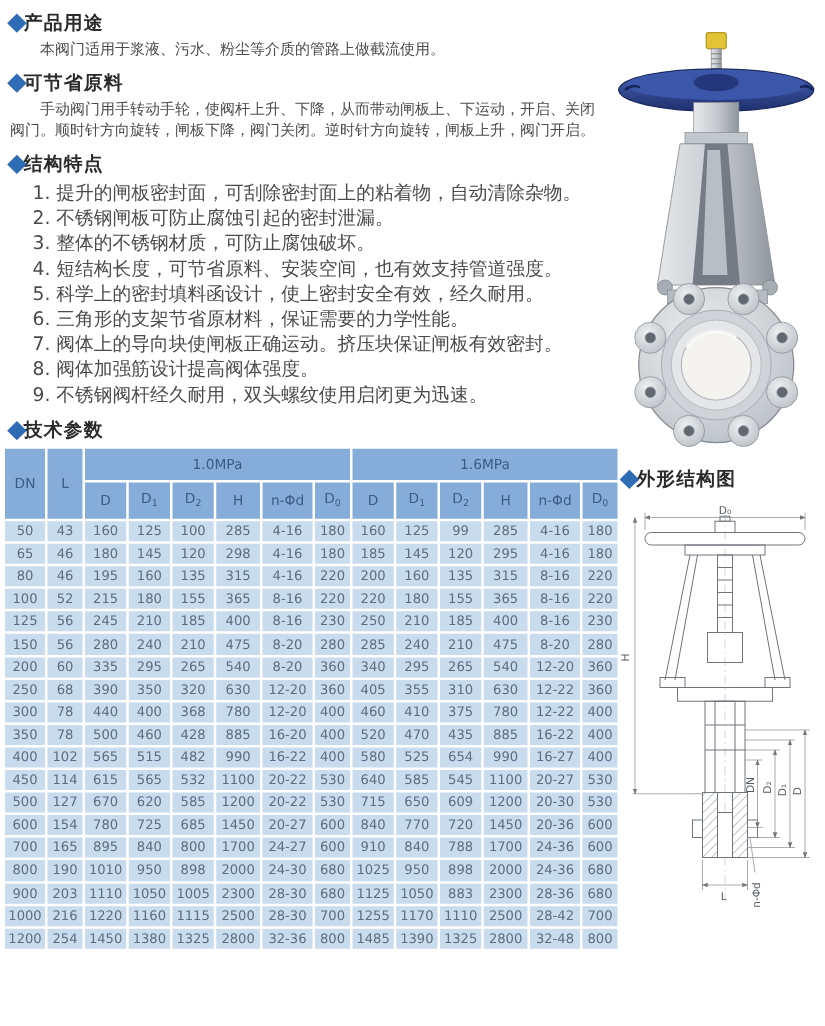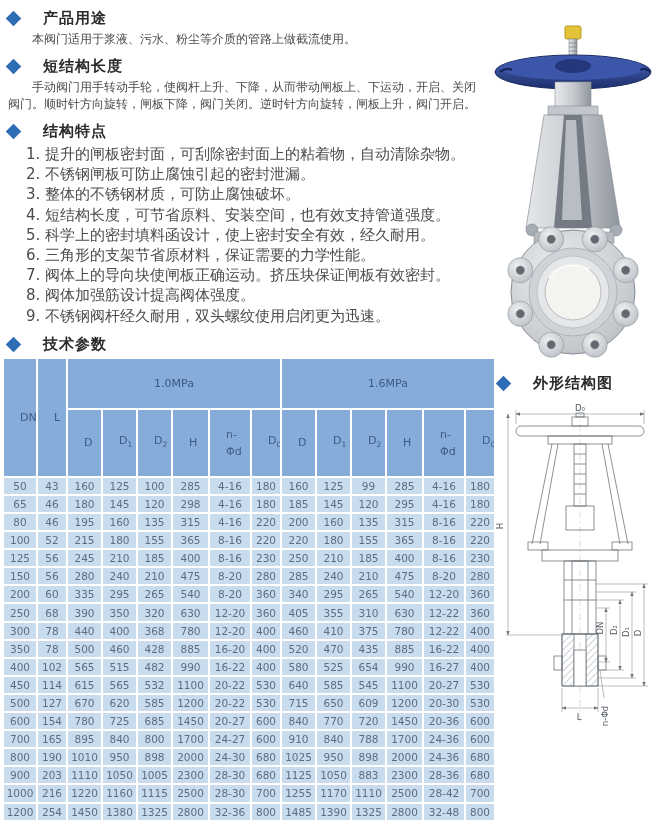--- a/index.html
+++ b/index.html
@@ -1,33 +1,33 @@
 <!DOCTYPE html>
 <html><head>
 <meta charset="utf-8">
 <style>
   html,body{margin:0;padding:0;background:#fff;}
   body{width:660px;height:821px;font-family:"DejaVu Sans","Liberation Sans",sans-serif;}
   .page{position:relative;width:660px;height:821px;overflow:hidden;background:#fff;}
   .left-col{position:absolute;left:0;top:0;width:492px;}
   .right-col{position:absolute;left:492px;top:0;width:168px;height:821px;}
 
-  .sec-title{display:flex;align-items:center;gap:24px;margin:9px 0 3px 8px;
+  .sec-title{display:flex;align-items:center;gap:0;margin:9px 0 3px 8px;
     font-size:15px;font-weight:bold;color:#2b2b2b;letter-spacing:1px;}
   .diamond{width:11px;height:11px;background:#2e6cb5;transform:rotate(45deg);flex:0 0 auto;}
 
   .para{margin:1px 16px 6px 8px;font-size:12px;line-height:17px;color:#4b4b4b;text-indent:2em;}
 
   .feature-list{list-style:none;margin:2px 0 4px 0;padding:0 8px 0 26px;
     font-size:15px;line-height:20.2px;color:#4b4b4b;}
 
   table.params{border-collapse:separate;border-spacing:2px;table-layout:fixed;
     width:490px;margin-left:2px;background:#fff;}
   table.params th{background:#86add9;color:#3d5a86;font-weight:normal;font-size:11px;
-    text-align:center;padding:16px;height:17px;line-height:17px;overflow:hidden;}
+    text-align:center;padding:4px;height:17px;line-height:17px;overflow:hidden;}
   table.params td{background:#c9dcee;color:#5d6d80;font-size:10.5px;text-align:center;
     padding:0;height:16.1px;line-height:16px;overflow:hidden;}
   table.params sub{font-size:7.5px;}
 
   .photo{position:absolute;top:20px;left:0;}
   .outline-title{position:absolute;top:374px;left:0;margin:0 0 0 6px;}
   .drawing{position:absolute;top:402px;left:0;}
   svg text{font-family:"DejaVu Sans","Liberation Sans",sans-serif;}
 </style>
 </head>
@@ -38,21 +38,21 @@
   <div class="left-col">
 
     <div class="sec-title">
       <span class="diamond"></span>
       <span>产品用途</span>
     </div>
     <p class="para">本阀门适用于浆液、污水、粉尘等介质的管路上做截流使用。</p>
 
     <div class="sec-title">
       <span class="diamond"></span>
-      <span>短结构长度</span>
+      <span>可节省原料</span>
     </div>
     <p class="para">手动阀门用手转动手轮，使阀杆上升、下降，从而带动闸板上、下运动，开启、关闭阀门。顺时针方向旋转，闸板下降，阀门关闭。逆时针方向旋转，闸板上升，阀门开启。</p>
 
     <div class="sec-title">
       <span class="diamond"></span>
       <span>结构特点</span>
     </div>
     <ol class="feature-list">
         <li>1. 提升的闸板密封面，可刮除密封面上的粘着物，自动清除杂物。</li>
         <li>2. 不锈钢闸板可防止腐蚀引起的密封泄漏。</li>

